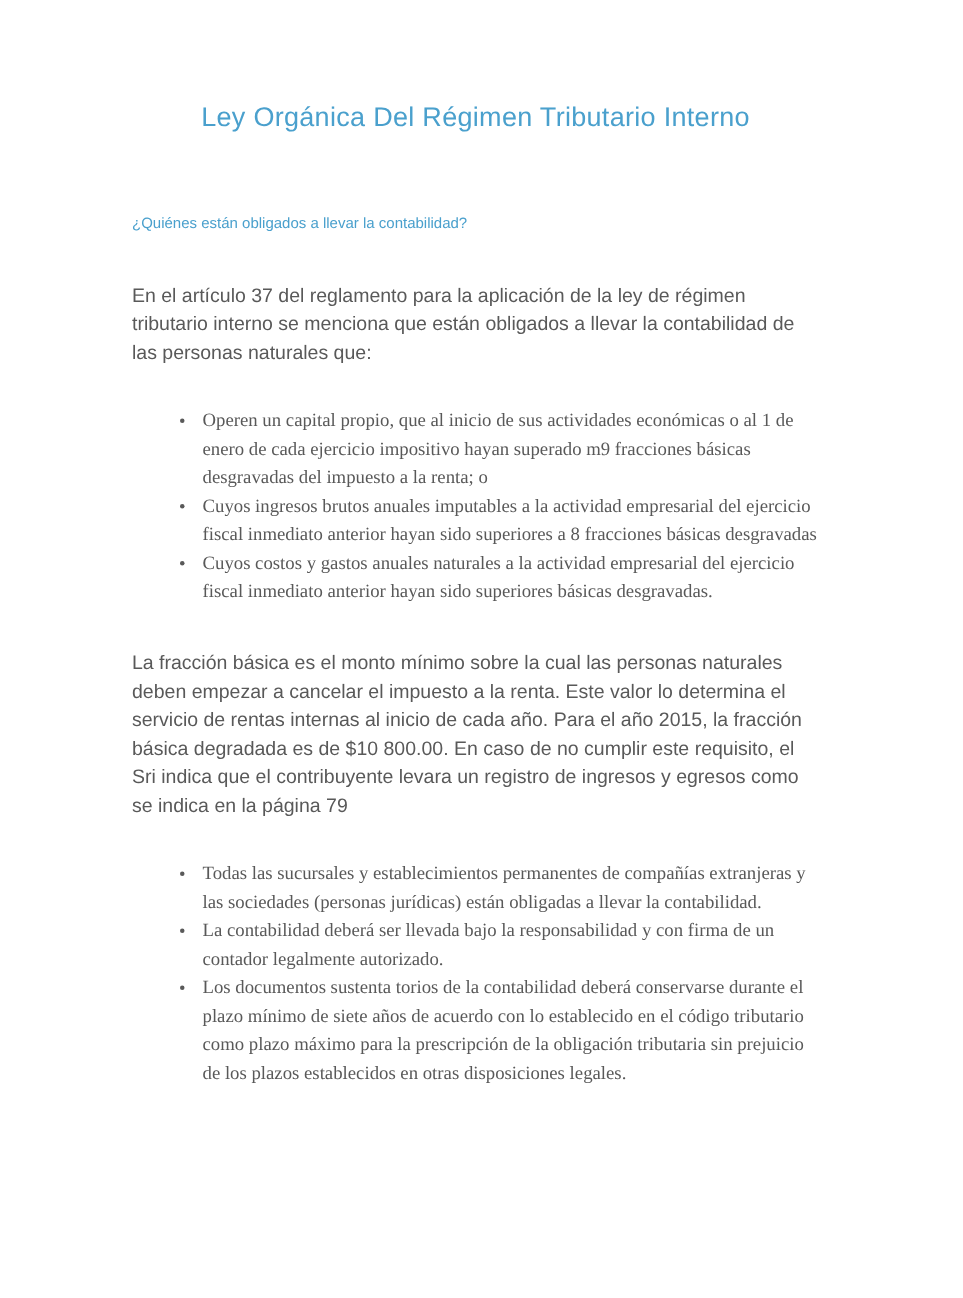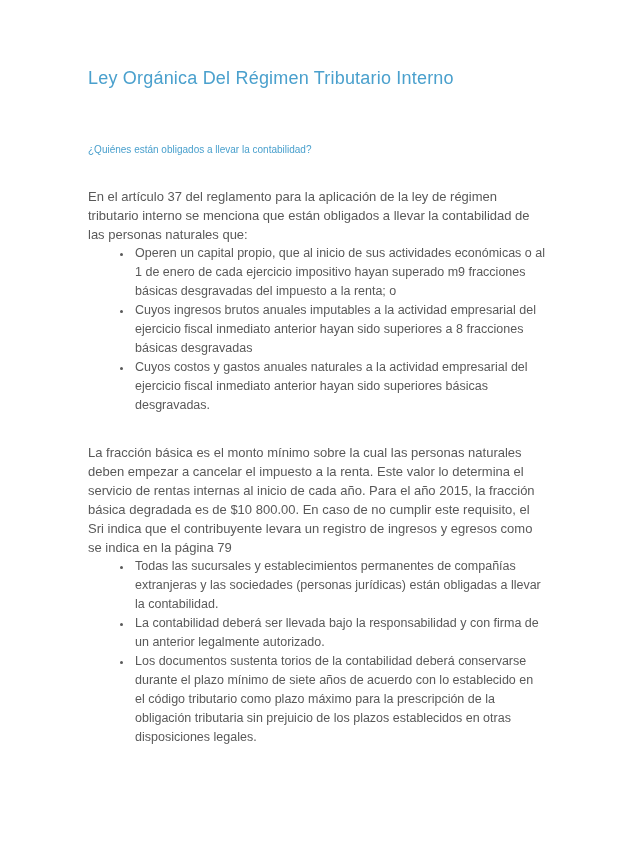--- a/index.html
+++ b/index.html
@@ -16,21 +16,21 @@
   body {
     font-family: "Liberation Sans", "DejaVu Sans", sans-serif;
   }
   .doc {
     width: 642px;
     height: 865px;
     background: #ffffff;
     padding: 68px 96px 0 88px;
   }
   .doc-title {
-    text-align: left;
+    text-align: center;
     color: var(--heading-color);
     font-size: 18px;
     font-weight: 400;
     line-height: 1.2;
     letter-spacing: 0.2px;
   }
   .doc-subtitle {
     margin-top: 50px;
     color: var(--heading-color);
     font-size: 10px;
@@ -41,23 +41,25 @@
     margin-top: 28px;
     color: var(--body-color);
     font-size: 13px;
     line-height: 19px;
     max-width: 458px;
   }
   .para-tight {
     margin-top: 22px;
   }
   .bullets {
+    margin-top: 27px;
     padding-left: 45px;
     max-width: 458px;
     list-style: disc outside;
+    font-family: Liberation Serif, serif;
   }
   .bullets li {
     color: var(--body-color);
     font-size: 12.5px;
     line-height: 19px;
     padding-left: 2px;
   }
   .bullets li::marker {
     font-size: 11px;
   }
@@ -77,17 +79,17 @@
     <li>Operen un capital propio, que al inicio de sus actividades económicas o al 1 de enero de cada ejercicio impositivo hayan superado m9 fracciones básicas desgravadas del impuesto a la renta; o</li>
     <li>Cuyos ingresos brutos anuales imputables a la actividad empresarial del ejercicio fiscal inmediato anterior hayan sido superiores a 8 fracciones básicas desgravadas</li>
     <li>Cuyos costos y gastos anuales naturales a la actividad empresarial del ejercicio fiscal inmediato anterior hayan sido superiores básicas desgravadas.</li>
   </ul>
 
   <p class="para">La fracción básica es el monto mínimo sobre la cual las personas naturales deben empezar a cancelar el impuesto a la renta. Este valor lo determina el servicio de rentas internas al inicio de cada año. Para el año 2015, la fracción básica degradada es de $10 800.00. En caso de no cumplir este requisito, el Sri indica que el contribuyente levara un registro de ingresos y egresos como se indica en la página 79</p>
 
 
   <ul class="bullets">
     <li>Todas las sucursales y establecimientos permanentes de compañías extranjeras y las sociedades (personas jurídicas) están obligadas a llevar  la contabilidad.</li>
-    <li>La contabilidad deberá ser llevada bajo la responsabilidad y con firma de un anterior legalmente autorizado.</li>
+    <li>La contabilidad deberá ser llevada bajo la responsabilidad y con firma de un contador legalmente autorizado.</li>
     <li>Los documentos sustenta torios de la contabilidad deberá conservarse durante el plazo mínimo de siete años de acuerdo con lo establecido en el código tributario como plazo máximo para la prescripción de la obligación tributaria sin prejuicio de los plazos establecidos en otras disposiciones legales.</li>
   </ul>
 
 </div>
 
 </body></html>

